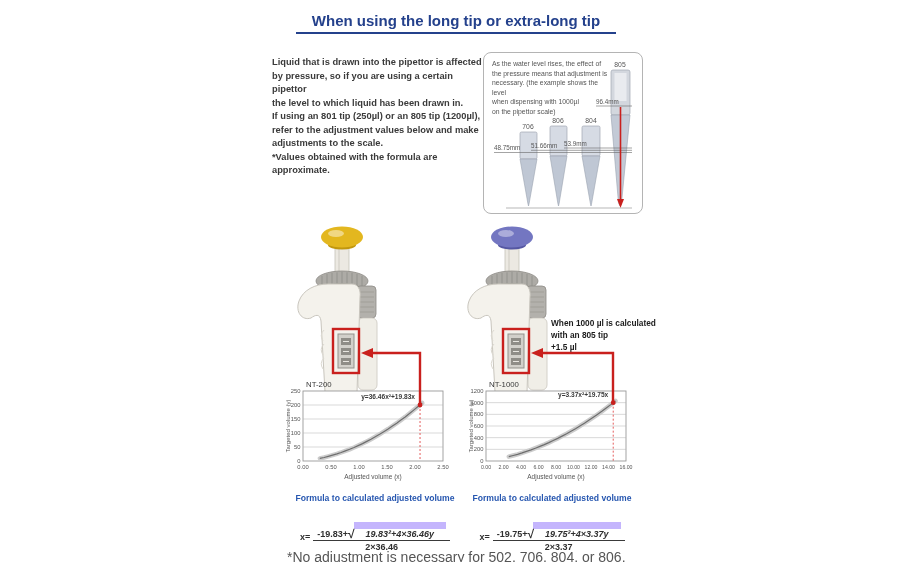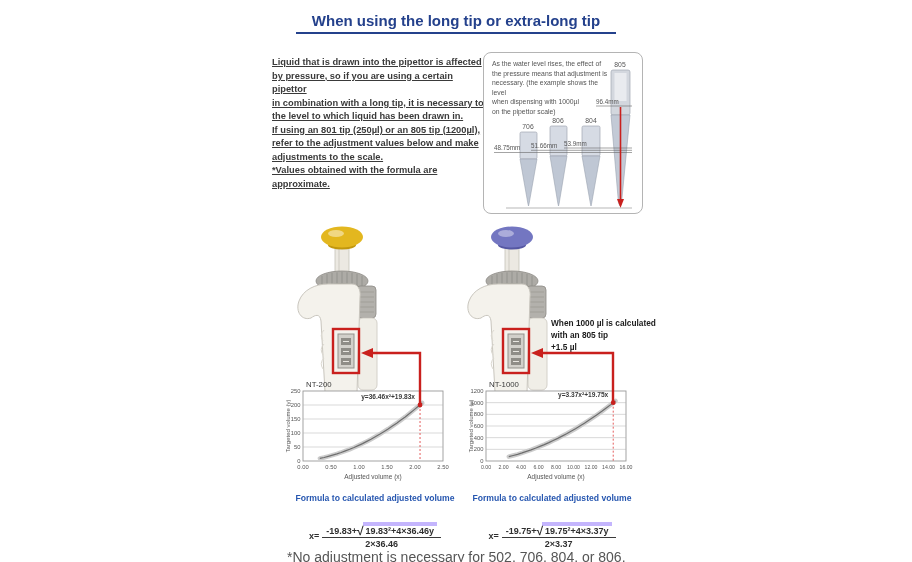--- a/index.html
+++ b/index.html
@@ -2,56 +2,55 @@
 <html><head>
 <meta charset="utf-8">
 <style>
   html,body{margin:0;padding:0;background:#fff;}
   .page{position:relative;width:912px;height:562px;background:#ffffff;overflow:hidden;
         font-family:"Liberation Sans",sans-serif;color:#3a3a3a;}
   .title-wrap{position:absolute;top:12px;left:0;width:100%;text-align:center;}
   .title{display:inline-block;font-size:15px;font-weight:bold;color:#24418c;
          border-bottom:2px solid #24418c;padding:0 16px 3px;}
   .intro{position:absolute;left:272px;top:56px;width:212px;font-size:9.3px;font-weight:bold;
-         line-height:13.5px;color:#3a3a3a;text-decoration:underline;}
+         line-height:13.5px;color:#3a3a3a;}
   .info-box{position:absolute;left:483px;top:52px;width:160px;height:162px;
             border:1.5px solid #b4b4b4;border-radius:8px;box-sizing:border-box;background:#fff;}
   .info-note{position:absolute;left:8px;top:6px;width:118px;font-size:6.8px;line-height:9.6px;
              color:#555;font-weight:500;}
   .diagram-svg{position:absolute;left:0;top:0;}
   .pipette-svg{position:absolute;}
   .callout{position:absolute;width:120px;font-size:8.3px;font-weight:bold;color:#1c1c1c;line-height:12px;}
   .chart-svg{position:absolute;background:transparent;}
   .overlay-svg{position:absolute;left:0;top:0;pointer-events:none;}
   .formula-block{position:absolute;top:493px;width:180px;text-align:center;}
   .formula-heading{font-size:8.6px;font-weight:bold;color:#2757b0;margin-bottom:19px;}
   .formula-row{display:flex;align-items:center;justify-content:center;font-size:9px;
                font-weight:600;color:#2f2f2f;}
   .lhs{margin-right:3px;}
   .frac{display:inline-flex;flex-direction:column;align-items:center;}
   .num{display:inline-flex;align-items:flex-end;border-bottom:1px solid #3a3a3a;padding:0 4px 1px;}
   .rad-sign{font-size:12px;line-height:1;margin-right:-1px;transform:translateY(1px);}
-  .radicand{border-top:4px solid #c4b5fd;padding:0 3px;}
+  .radicand{border-top:7px solid #c4b5fd;padding:0 12px;font-style:italic;}
   .den{padding-top:1px;}
   .footnote{position:absolute;left:287px;top:549px;font-size:14px;color:#555;font-weight:500;}
   svg text{font-family:"Liberation Sans",sans-serif;}
 </style>
 </head>
 <body>
 
 <div class="page">
 
   <div class="title-wrap">
     <span class="title">When using the long tip or extra-long tip</span>
   </div>
 
   <div class="intro">
     <div>Liquid that is drawn into the pipettor is affected</div>
     <div>by pressure, so if you are using a certain pipettor</div>
-    <div>in combination with a long tip, it is necessary to</div>
     <div>the level to which liquid has been drawn in.</div>
     <div>If using an 801 tip (250µl) or an 805 tip (1200µl),</div>
     <div>refer to the adjustment values below and make</div>
     <div>adjustments to the scale.</div>
     <div>*Values obtained with the formula are approximate.</div>
   </div>
 
   <div class="info-box">
     <div class="info-note">
       <div>As the water level rises, the effect of</div>

